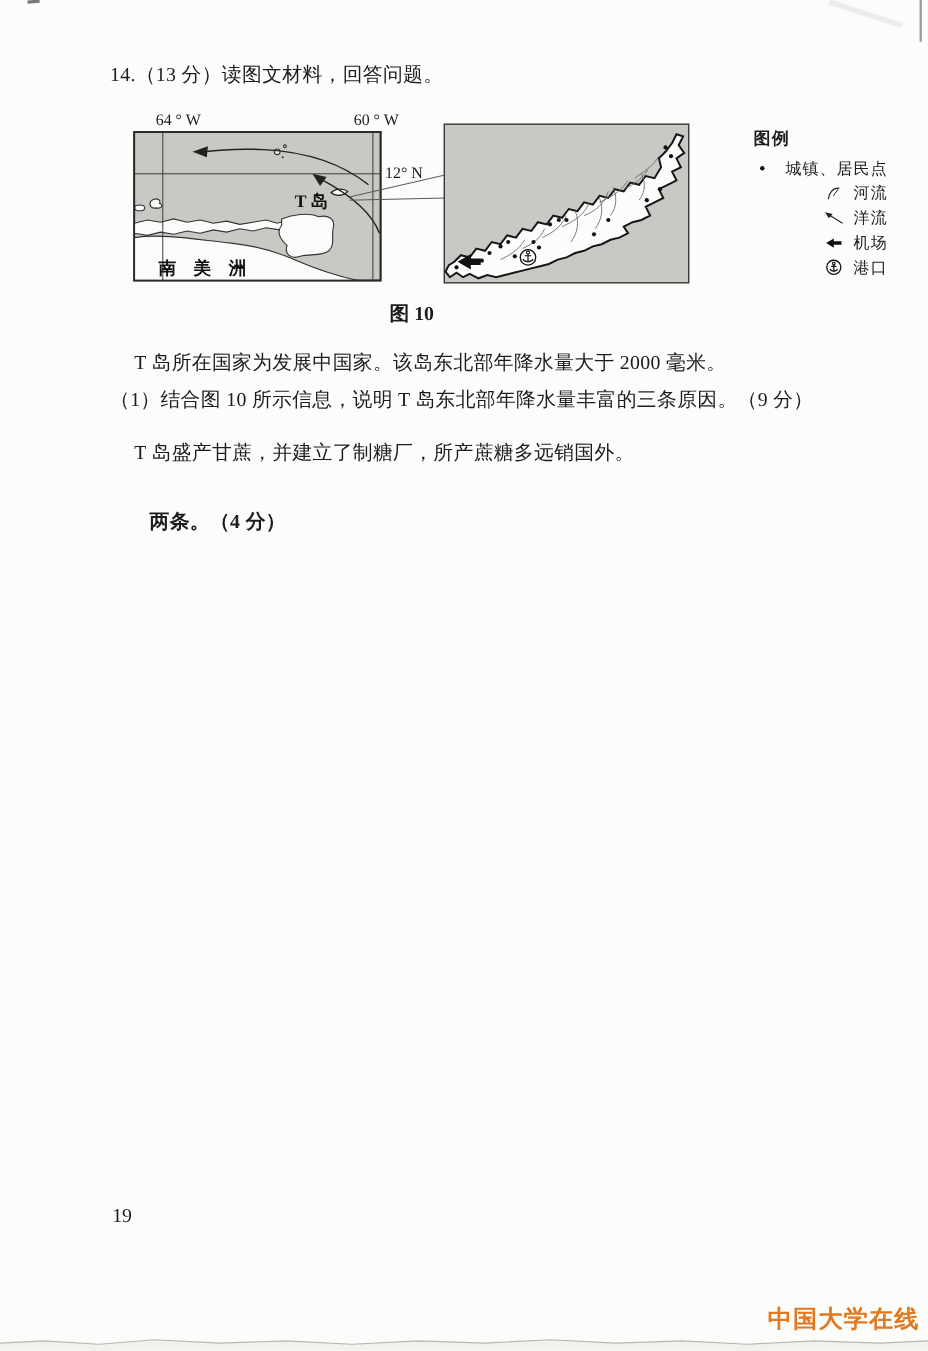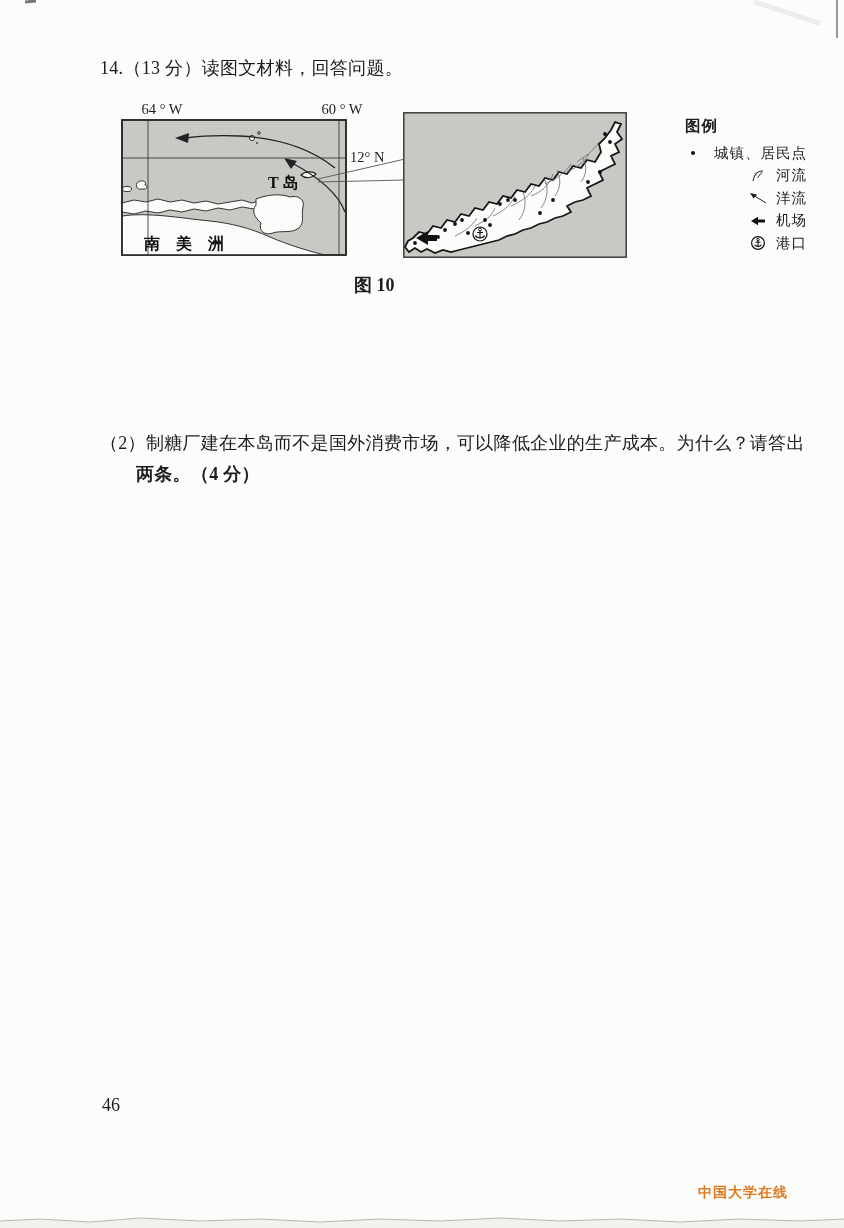--- a/index.html
+++ b/index.html
@@ -5,21 +5,21 @@
   html,body{margin:0;padding:0;background:#e9e9e7;}
   .page{
     position:relative;width:844px;height:1228px;margin:0 auto;
     background:#fcfcfa;overflow:hidden;
     font-family:"Liberation Serif","DejaVu Serif",serif;color:#1c1c1c;
   }
   .txt{position:absolute;font-size:18px;line-height:24px;white-space:nowrap;letter-spacing:.3px;}
   .caption{position:absolute;font-size:18px;}
   .pagenum{position:absolute;left:102px;top:1095px;font-size:18px;}
   .watermark{
-    position:absolute;left:698px;top:1184px;font-size:14px;font-weight:bold;
+    position:absolute;left:698px;top:1184px;font-size:22px;font-weight:bold;
     font-family:"Liberation Sans","DejaVu Sans",sans-serif;letter-spacing:1px;
   }
   .legend{position:absolute;left:632px;top:116px;width:175px;
     font-size:14.5px;letter-spacing:1px;}
   .legend-title{margin:0 0 5px 40px;font-size:15.5px;font-weight:bold;padding-left:13px;}
   .legend-row{display:flex;align-items:center;height:22.5px;justify-content:flex-end;}
   .legend-icon{width:22px;height:16px;flex:0 0 22px;margin-right:7px;display:flex;align-items:center;justify-content:center;}
   svg{display:block;}
   .figure-svg{position:absolute;}
   .artifact{position:absolute;background:#777;}
@@ -190,24 +190,26 @@
           <line x1="5.6" y1="7.2" x2="10.4" y2="7.2" stroke="#111" stroke-width="1"></line>
           <path d="M4.6,9.6 C5.4,12 10.6,12 11.4,9.6" fill="none" stroke="#111" stroke-width="1.1"></path>
         </svg>
       </span>
       <span>港口</span>
     </div>
   </div>
 
   <div class="caption" style="left:354px;top:273px;font-weight:bold;">图 10</div>
 
-  <div class="txt" style="left:100px;top:431px;">（2）制糖厂建在本岛而不是国外消费市场，可以降低企业的生产成本。为什么？请答出</div>
+  <div class="txt" style="left:122px;top:317px;">T 岛所在国家为发展中国家。该岛东北部年降水量大于 2000 毫米。</div>
+  <div class="txt" style="left:100px;top:351px;">（1）结合图 10 所示信息，说明 T 岛东北部年降水量丰富的三条原因。（9 分）</div>
+  <div class="txt" style="left:122px;top:399px;">T 岛盛产甘蔗，并建立了制糖厂，所产蔗糖多远销国外。</div>
   <div class="txt" style="left:136px;top:462px;font-weight:bold;">两条。（4 分）</div>
 
-  <div class="pagenum">46</div>
+  <div class="pagenum">19</div>
   <div class="watermark" style="color: rgb(224, 121, 31);">中国大学在线</div>
 
   <svg style="position:absolute;left:0;bottom:0;" width="844" height="16" viewBox="0 0 844 16">
     <path d="M0,9 L40,7 90,10 140,6 200,9 260,7 320,10 380,7 440,9 500,6 560,9 620,7 680,10 740,7 800,9 844,7 L844,16 L0,16 Z" fill="#f1f1ed"></path>
     <path d="M0,9 L40,7 90,10 140,6 200,9 260,7 320,10 380,7 440,9 500,6 560,9 620,7 680,10 740,7 800,9 844,7" fill="none" stroke="#a6a6a0" stroke-width="1" opacity="0.8"></path>
   </svg>
 
 </div>
 
 </body></html>

